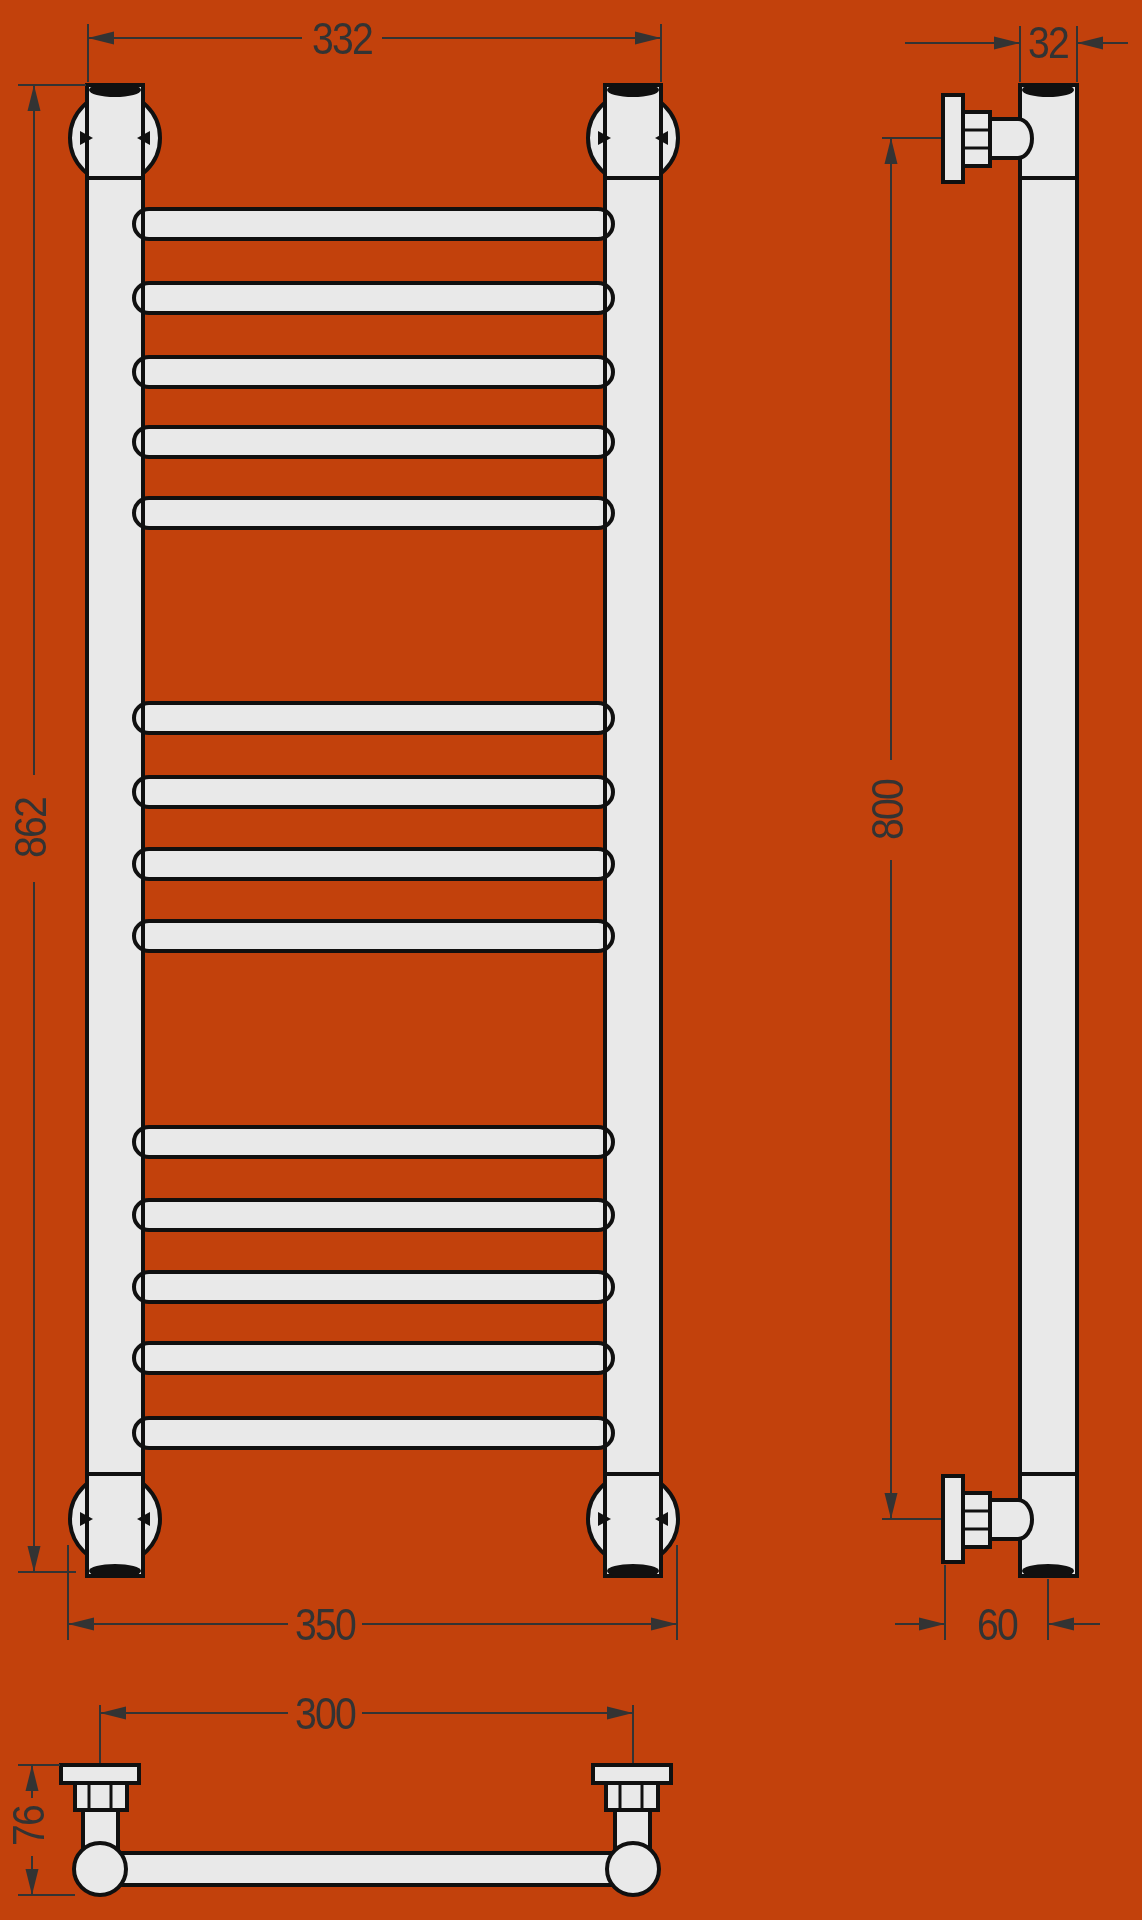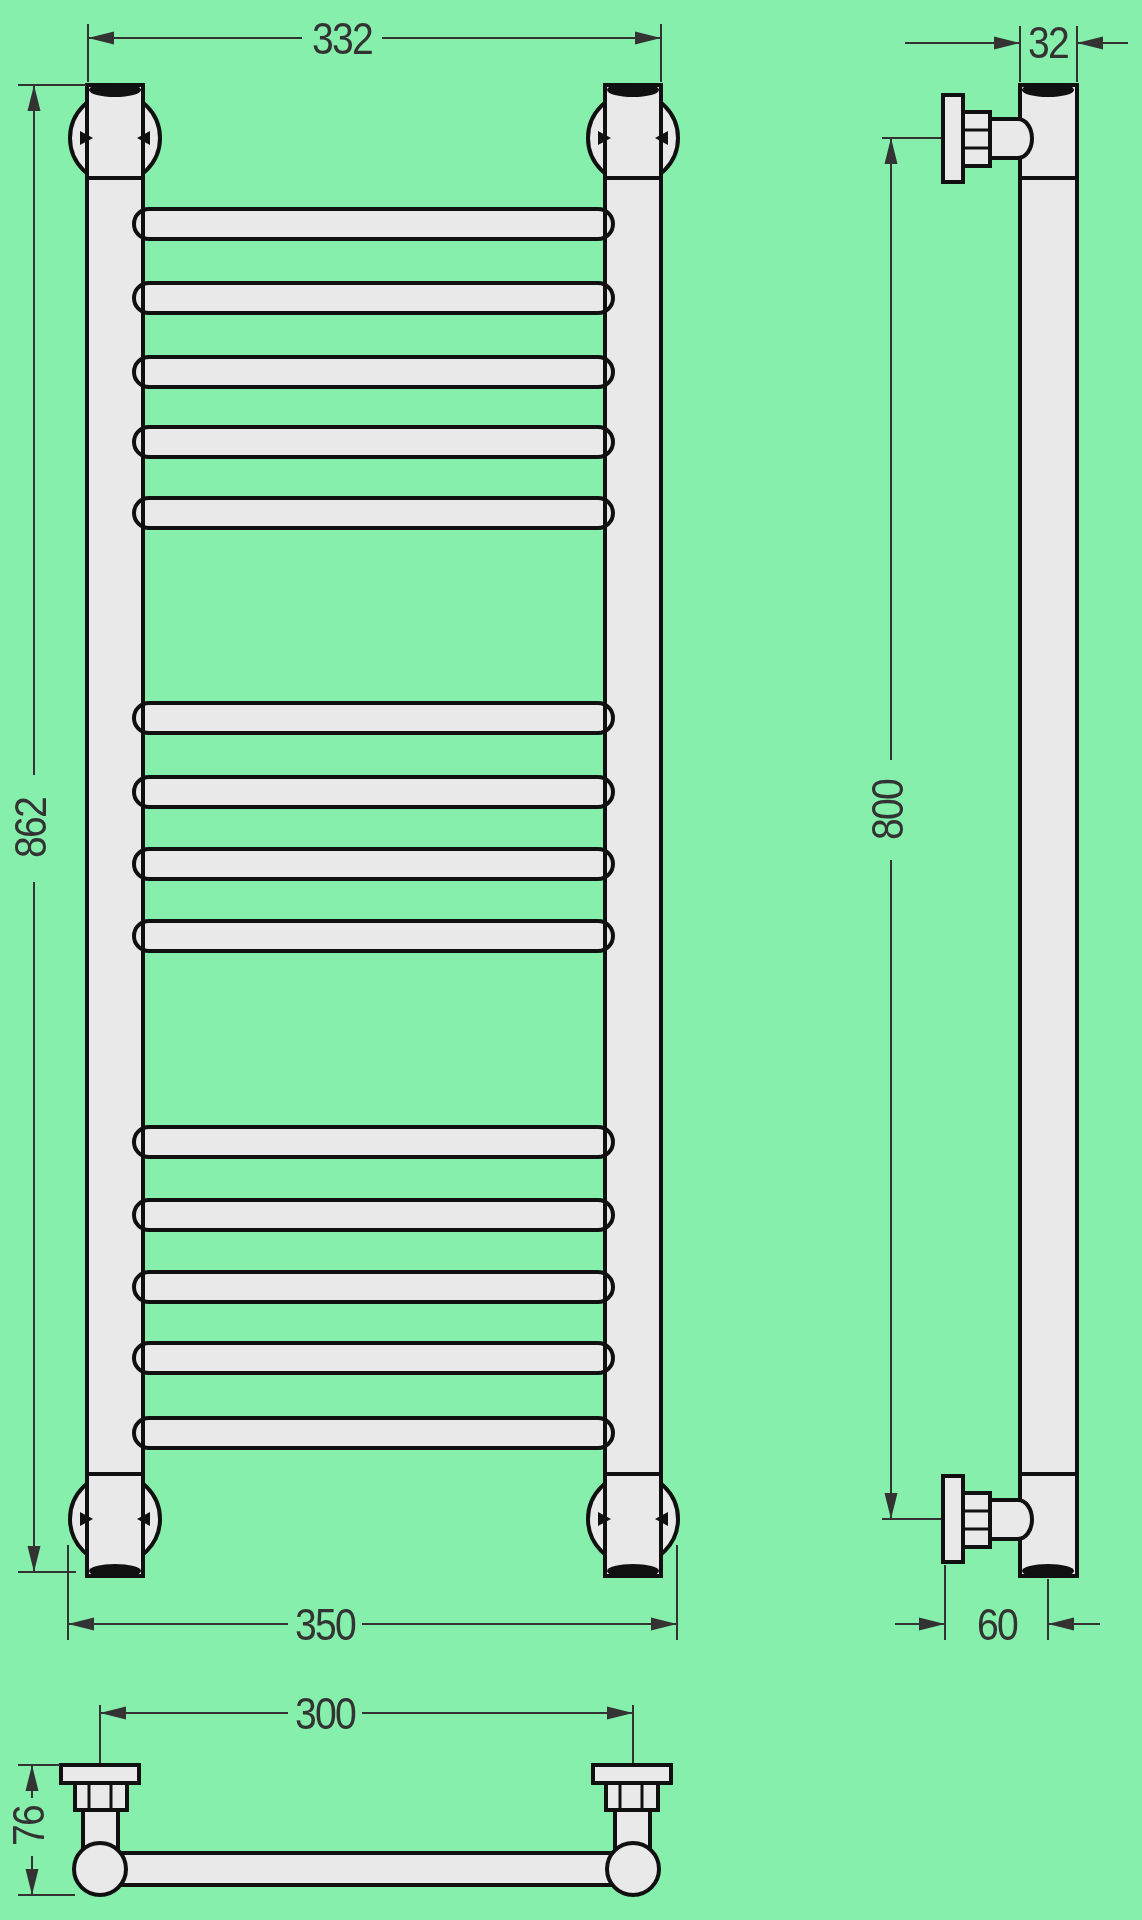--- a/index.html
+++ b/index.html
@@ -1,16 +1,16 @@
 <!DOCTYPE html>
 <html><head>
 <meta charset="utf-8">
 <style>
   html,body{margin:0;padding:0;background:#ffffff;}
-  .canvas{position:relative;width:1142px;height:1920px;background:#86efac;overflow:hidden;}
+  .canvas{position:relative;width:1142px;height:1920px;background:#c2410c;overflow:hidden;}
   svg{position:absolute;left:0;top:0;}
   .dim-label{font-family:"Liberation Sans",sans-serif;font-size:44px;letter-spacing:-2px;fill:#333333;}
 </style>
 </head>
 <body>
 
 <div class="canvas">
   <svg id="drawing" xmlns="http://www.w3.org/2000/svg" width="1142" height="1920" viewBox="0 0 1142 1920">
       <g>
         <circle cx="115" cy="138" r="45" fill="#e9e9e9" stroke="#101010" stroke-width="4"></circle>

